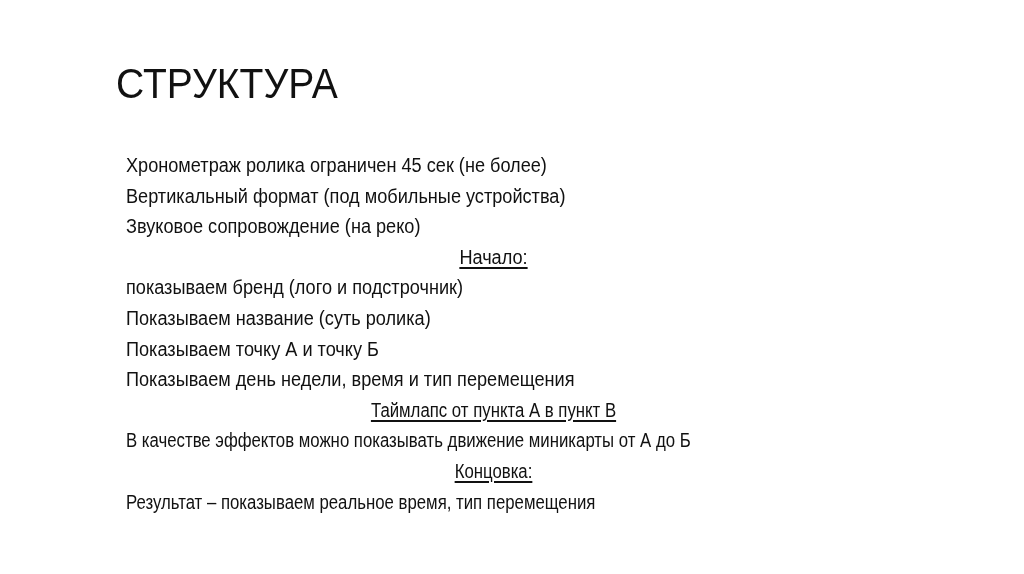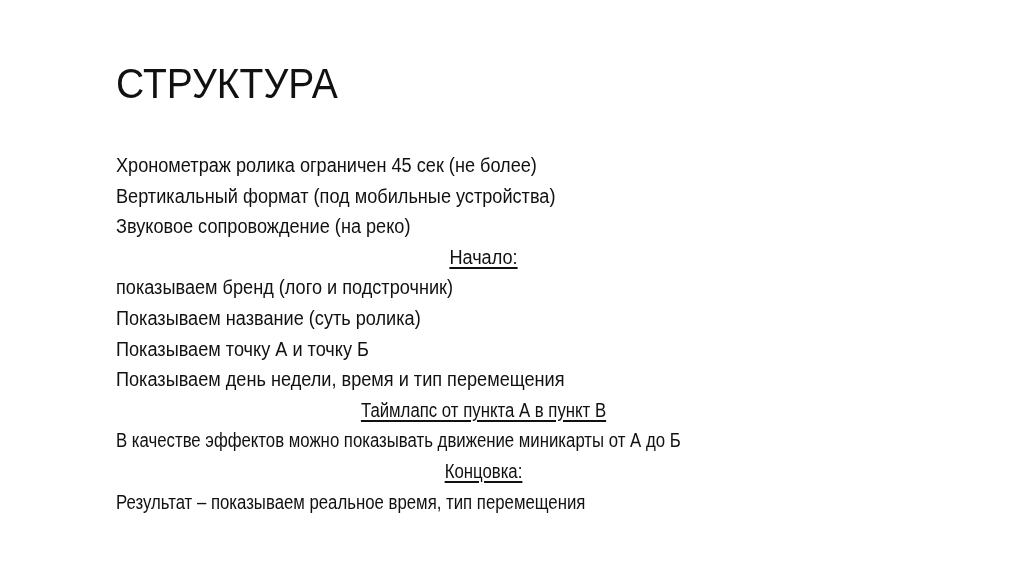--- a/index.html
+++ b/index.html
@@ -30,21 +30,21 @@
       font-weight: 400;
       letter-spacing: 0px;
       line-height: 52px;
       color: #111111;
       white-space: nowrap;
       transform: scaleX(0.93);
       transform-origin: left center;
     }
     .body {
       position: absolute;
-      left: 76px;
+      left: 86px;
       top: 150px;
       width: 735px;
     }
     .line {
       height: 30.6px;
       line-height: 30.6px;
       font-size: 19.5px;
       white-space: nowrap;
       color: #111111;
       transform: scaleX(0.93);

